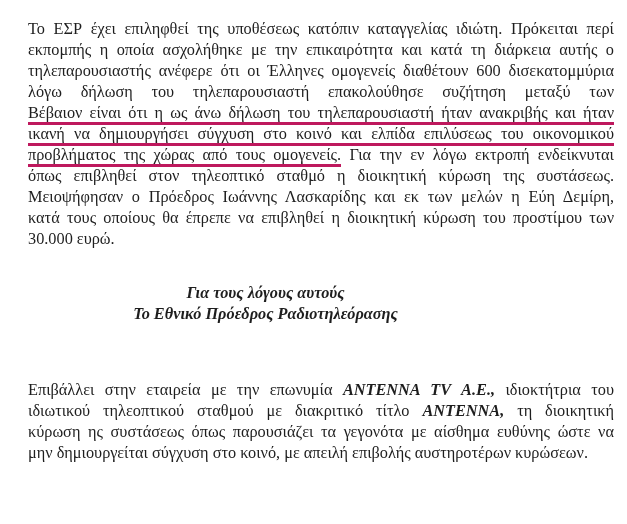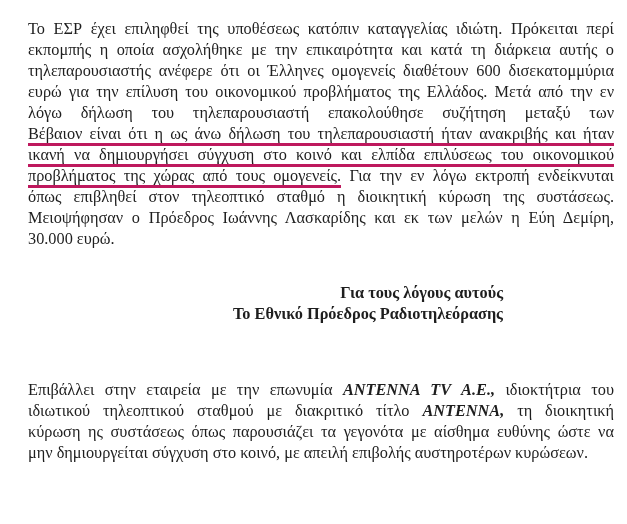--- a/index.html
+++ b/index.html
@@ -28,47 +28,48 @@
     text-align: justify;
     text-align-last: justify;
   }
   
   .ru {
     border-bottom: 3px solid #be185d;
   }
   .closing {
     margin-top: 33px;
     width: 475px;
-    text-align: right;
+    text-align: center;
     font-weight: bold;
+    font-style: italic;
   }
   .p2 {
     margin-top: 55px;
   }
   .brand {
     font-weight: bold;
     font-style: italic;
   }
 </style>
 </head>
 <body>
 
 <div class="page">
 
   <div>
     <div class="line j"><span>Το ΕΣΡ έχει επιληφθεί της υποθέσεως κατόπιν καταγγελίας ιδιώτη. Πρόκειται περί</span></div>
     <div class="line j"><span>εκπομπής η οποία ασχολήθηκε με την επικαιρότητα και κατά τη διάρκεια αυτής ο</span></div>
     <div class="line j"><span>τηλεπαρουσιαστής ανέφερε ότι οι Έλληνες ομογενείς διαθέτουν 600 δισεκατομμύρια</span></div>
-    <div class="line j"><span>ευρώ για την επίλυση του οικονομικού προβλήματος της Ελλάδος. Μετά από την εν</span></div>
     <div class="line j"><span>λόγω δήλωση του τηλεπαρουσιαστή επακολούθησε συζήτηση μεταξύ των</span></div>
     <div class="line j"><span class="ru">Βέβαιον είναι ότι η ως άνω δήλωση του τηλεπαρουσιαστή ήταν ανακριβής και ήταν</span></div>
     <div class="line j"><span class="ru">ικανή να δημιουργήσει σύγχυση στο κοινό και ελπίδα επιλύσεως του οικονομικού</span></div>
     <div class="line j"><span class="ru">προβλήματος της χώρας από τους ομογενείς.</span><span> Για την εν λόγω εκτροπή ενδείκνυται</span></div>
     <div class="line j"><span>όπως επιβληθεί στον τηλεοπτικό σταθμό η διοικητική κύρωση της συστάσεως.</span></div>
     <div class="line j"><span>Μειοψήφησαν ο Πρόεδρος Ιωάννης Λασκαρίδης και εκ των μελών η Εύη Δεμίρη,</span></div>
+    <div class="line j"><span>κατά τους οποίους θα έπρεπε να επιβληθεί η διοικητική κύρωση του προστίμου των</span></div>
     <div class="line"><span>30.000 ευρώ.</span></div>
   </div>
 
   <div class="closing">
     <div class="line"><span>Για τους λόγους αυτούς</span></div>
     <div class="line"><span>Το Εθνικό Πρόεδρος Ραδιοτηλεόρασης</span></div>
   </div>
 
   <div class="p2">
     <div class="line j"><span>Επιβάλλει στην εταιρεία με την επωνυμία </span><span class="brand">ΑΝΤΕΝΝΑ TV Α.Ε.,</span><span> ιδιοκτήτρια του</span></div>

